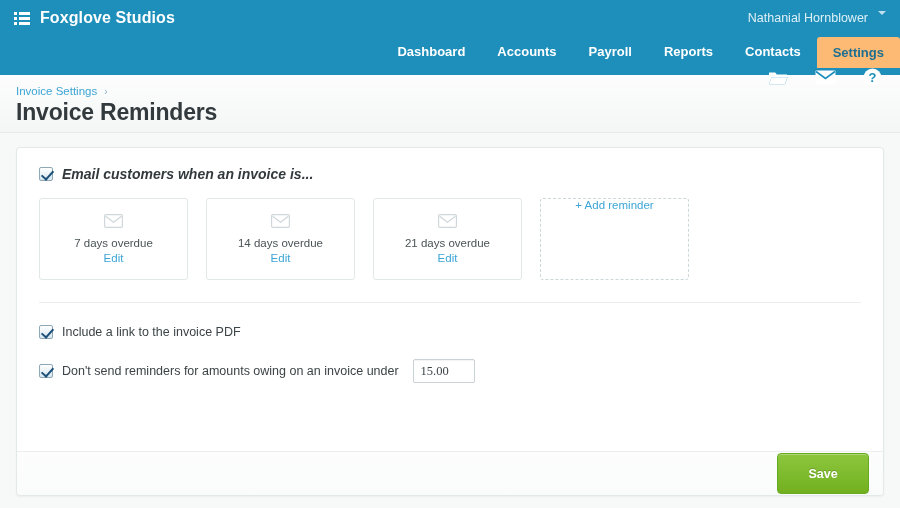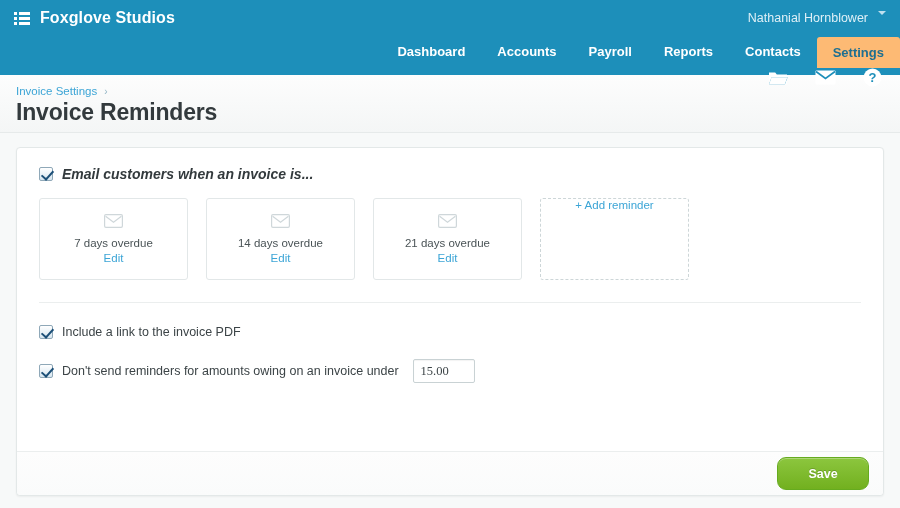--- a/index.html
+++ b/index.html
@@ -258,23 +258,23 @@
     height: 44px;
     display: flex;
     align-items: center;
     justify-content: flex-end;
     padding-right: 14px;
     background: linear-gradient(#fdfdfd, #fafbfb);
     border-radius: 0 0 4px 4px;
   }
   .btn-save {
     width: 92px;
-    height: 33px;
+    height: 41px;
     border: 1px solid #66ab1f;
-    border-radius: 9px;
+    border-radius: 4px;
     background: linear-gradient(#8cc63e, #72b01f);
     color: #ffffff;
     font-size: 12.5px;
     font-weight: bold;
     font-family: "Liberation Sans", sans-serif;
     cursor: pointer;
     text-shadow: 0 -1px 0 rgba(0,0,0,0.18);
     box-shadow: inset 0 1px 0 rgba(255,255,255,0.3);
   }
 </style>

